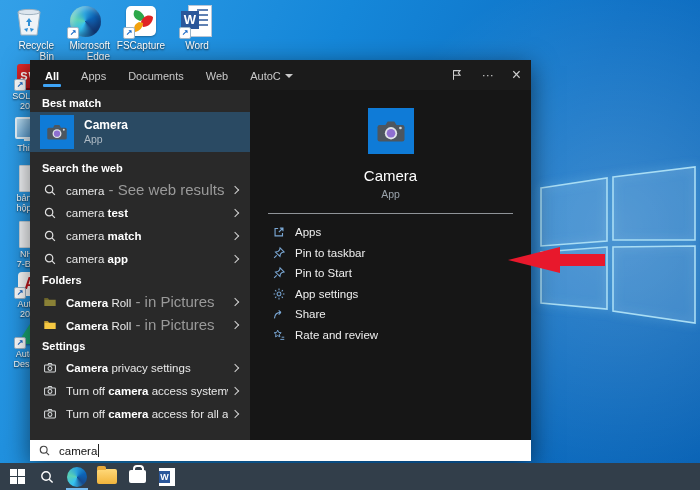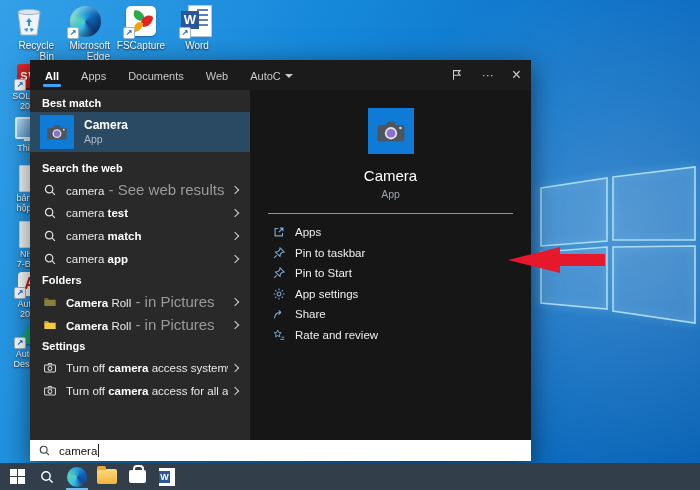--- a/index.html
+++ b/index.html
@@ -360,20 +360,29 @@
           <span class="licon f-yel">
               <svg width="14" height="14">
                 <use href="#i-folder"></use>
               </svg>
             </span>
           <span class="rtext"><span class="seg b">Camera</span><span class="seg"> Roll</span><span class="seg note"> - in Pictures</span></span>
           <span class="chev"></span>
         </div>
 
         <div class="sechead">Settings</div>
+        <div class="row">
+          <span class="licon" style="color:#d5d8da">
+              <svg width="14" height="14">
+                <use href="#i-cam"></use>
+              </svg>
+            </span>
+          <span class="rtext"><span class="seg b">Camera</span><span class="seg"> privacy settings</span></span>
+          <span class="chev"></span>
+        </div>
         <div class="row">
           <span class="licon" style="color:#d5d8da">
               <svg width="14" height="14">
                 <use href="#i-cam"></use>
               </svg>
             </span>
           <span class="rtext"><span class="seg">Turn off </span><span class="seg b">camera</span><span class="seg"> access systemwide</span></span>
           <span class="chev"></span>
         </div>
         <div class="row">

